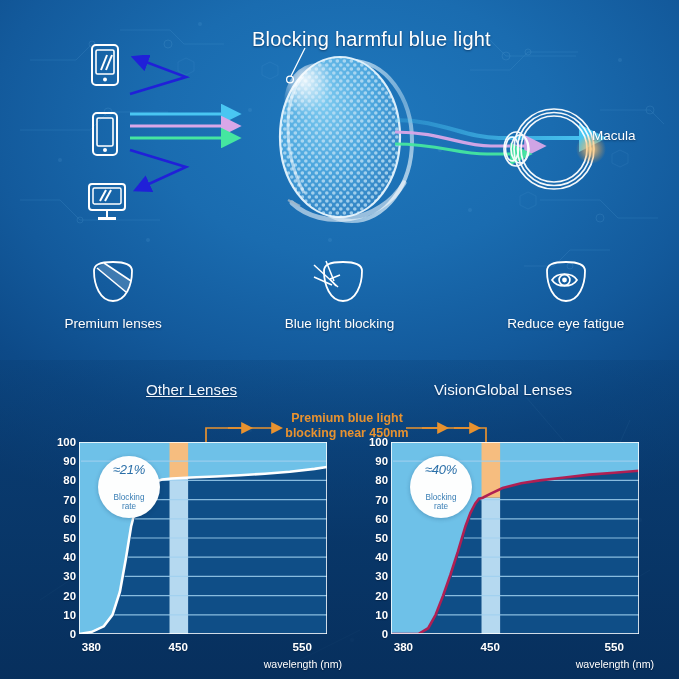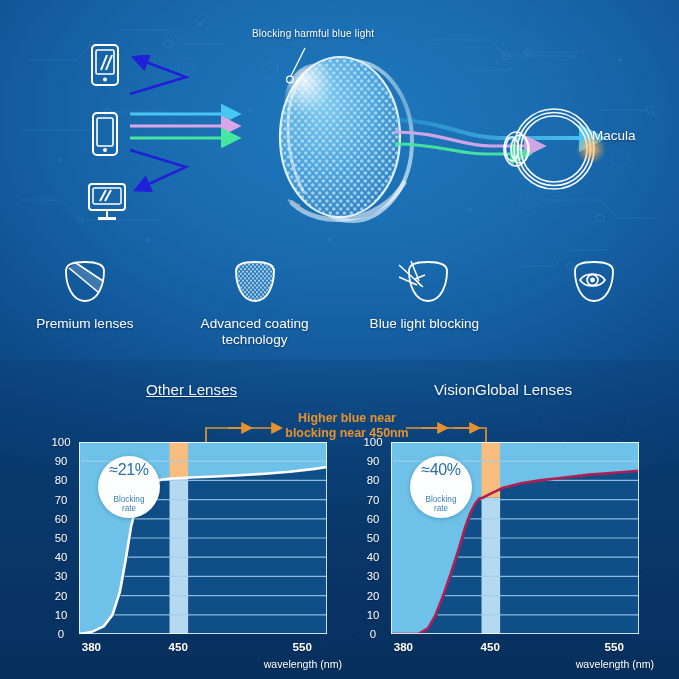--- a/index.html
+++ b/index.html
@@ -32,21 +32,21 @@
   .dev svg { display: block; }
 
   .rays { position: absolute; left: 128px; top: 55px; }
 
   .lens-wrap { position: absolute; left: 248px; top: 55px; }
 
   .eye-wrap { position: absolute; left: 488px; top: 95px; }
 
   .callout-label {
     position: absolute; left: 252px; top: 28px;
-    font-size: 10px; color: #ffffff; letter-spacing: .2px;
+    font-size: 20px; color: #ffffff; letter-spacing: .2px;
     text-shadow: 0 1px 2px rgba(0,20,45,.55);
     white-space: nowrap;
   }
   .callout-line { position: absolute; left: 283px; top: 46px; }
 
   .macula-label {
     position: absolute; left: 592px; top: 128px;
     font-size: 13.5px; color: #fff;
     text-shadow: 0 1px 2px rgba(0,20,45,.5);
   }
@@ -81,22 +81,22 @@
   }
 
   .chart { position: absolute; top: 440px; height: 239px; }
   #chart-left  { left: 46px;  width: 300px; }
   #chart-right { left: 358px; width: 300px; }
 
   .ylabels {
     position: absolute; left: 0; top: 0; width: 30px; height: 196px;
   }
   .ylabels span {
-    position: absolute; right: 0; width: 30px; text-align: center;
-    font-size: 11.4px; font-weight: normal; color: #ffffff;
+    position: absolute; right: 0; width: 30px; text-align: right;
+    font-size: 11.4px; font-weight: bold; color: #ffffff;
     transform: translateY(-50%);
     text-shadow: 0 1px 1px rgba(0,20,45,.5);
   }
   .plot {
     position: absolute; left: 33px; top: 2px; width: 248px; height: 192px;
   }
   .xlabels { position: absolute; left: 33px; top: 200px; width: 248px; height: 16px; }
   .xlabels span {
     position: absolute; font-size: 11.6px; font-weight: bold; color: #ffffff;
     transform: translateX(-50%);
@@ -106,21 +106,21 @@
     position: absolute; right: 4px; top: 218px;
     font-size: 10.6px; color: #ffffff;
     text-shadow: 0 1px 1px rgba(0,20,45,.5);
   }
   .bubble {
     position: absolute; left: 52px; top: 16px;
     width: 62px; height: 62px; border-radius: 50%;
     background: #fdfefe; box-shadow: 0 1px 4px rgba(4,40,80,.25);
     display: flex; flex-direction: column; align-items: center; justify-content: center;
   }
-  .bubble .pct { font-size: 16px; color: #2a6fa8; letter-spacing: -.3px; }
+  .bubble .pct { font-size: 13px; color: #2a6fa8; letter-spacing: -.3px; font-style: italic; }
   .bubble .sub { font-size: 8.2px; color: #3b7fb5; line-height: 1.08; text-align: center; margin-top: 17px; }
 </style>
 </head>
 <body>
 
 <div id="page">
 
   <svg class="bg-deco" viewBox="0 0 679 679">
     <g stroke="#5fa8dd" stroke-width="1" fill="none" opacity=".55">
       <path d="M20 130 h70 l18 -18 h60"></path>
@@ -328,41 +328,20 @@
         <svg width="54" height="46" viewBox="0 0 54 46">
           <path d="M8 12 C8 6 13 3 27 3 C41 3 46 6 46 12 C46 26 40 42 27 42 C14 42 8 26 8 12 Z" fill="none" stroke="#fff" stroke-width="1.8"></path>
           <path d="M11 9 L40 33" stroke="#fff" stroke-width="1.6"></path>
           <path d="M18 4 L45 22" stroke="#fff" stroke-width="1.6"></path>
           <path d="M11 9 L18 4 L45 22 L40 33 Z" fill="#ffffff" opacity=".18"></path>
         </svg>
       </div>
       <div class="flabel">Premium lenses</div>
     </div>
 
-    <div class="feature">
-      <div class="ficon">
-        <svg width="54" height="46" viewBox="0 0 54 46">
-          <defs>
-            <pattern id="meshp" width="4" height="4.6" patternUnits="userSpaceOnUse">
-              <circle cx="1" cy="1.1" r="1" fill="#d8ecfa" opacity=".85"></circle>
-              <circle cx="3" cy="3.4" r="1" fill="#d8ecfa" opacity=".85"></circle>
-            </pattern>
-            <clipPath id="lensclip">
-              <path d="M8 12 C8 6 13 3 27 3 C41 3 46 6 46 12 C46 26 40 42 27 42 C14 42 8 26 8 12 Z"></path>
-            </clipPath>
-          </defs>
-          <g clip-path="url(#lensclip)">
-            <rect x="0" y="0" width="54" height="46" fill="#3f8fc9" opacity=".55"></rect>
-            <rect x="0" y="0" width="54" height="46" fill="url(#meshp)"></rect>
-          </g>
-          <path d="M8 12 C8 6 13 3 27 3 C41 3 46 6 46 12 C46 26 40 42 27 42 C14 42 8 26 8 12 Z" fill="none" stroke="#fff" stroke-width="1.8"></path>
-        </svg>
-      </div>
-      <div class="flabel">Advanced coating technology</div>
-    </div>
 
     <div class="feature">
       <div class="ficon">
         <svg width="58" height="46" viewBox="0 0 58 46">
           <path d="M14 12 C14 6 19 3 33 3 C47 3 52 6 52 12 C52 26 46 42 33 42 C20 42 14 26 14 12 Z" fill="none" stroke="#fff" stroke-width="1.8"></path>
           <g stroke="#fff" stroke-width="1.5" fill="none">
             <path d="M4 6 L28 28"></path>
             <path d="M4 18 L22 26"></path>
             <path d="M16 2 L24 22"></path>
             <path d="M20 20 L30 16 M20 20 L26 27"></path>
@@ -374,28 +353,29 @@
 
     <div class="feature">
       <div class="ficon">
         <svg width="54" height="46" viewBox="0 0 54 46">
           <path d="M8 12 C8 6 13 3 27 3 C41 3 46 6 46 12 C46 26 40 42 27 42 C14 42 8 26 8 12 Z" fill="none" stroke="#fff" stroke-width="1.8"></path>
           <path d="M13 21 C18 13 33 13 38 21 C33 29 18 29 13 21 Z" fill="none" stroke="#fff" stroke-width="1.7"></path>
           <circle cx="25.5" cy="21" r="5.4" fill="none" stroke="#fff" stroke-width="1.7"></circle>
           <circle cx="25.5" cy="21" r="2.4" fill="#fff"></circle>
         </svg>
       </div>
+      <div class="flabel">Reduce eye fatigue</div>
     </div>
   </div>
 
   <div class="chart-title" id="title-left">Other Lenses</div>
   <div class="chart-title" id="title-right">VisionGlobal Lenses</div>
 
   <div class="annot">
-    <div>Higher blue near</div>
+    <div>Premium blue light</div>
     <div>blocking near 450nm</div>
   </div>
 
   <svg style="position:absolute;left:190px;top:418px" width="105" height="55" viewBox="0 0 105 55">
     <defs>
       <marker id="mkOr" markerWidth="7" markerHeight="7" refX="4" refY="3.5" orient="auto">
         <path d="M0,0 L7,3.5 L0,7 z" fill="#e8922f"></path>
       </marker>
     </defs>
     <path d="M16 52 L16 10 L88 10" fill="none" stroke="#e8922f" stroke-width="1.7" marker-end="url(#mkOr)"></path>

